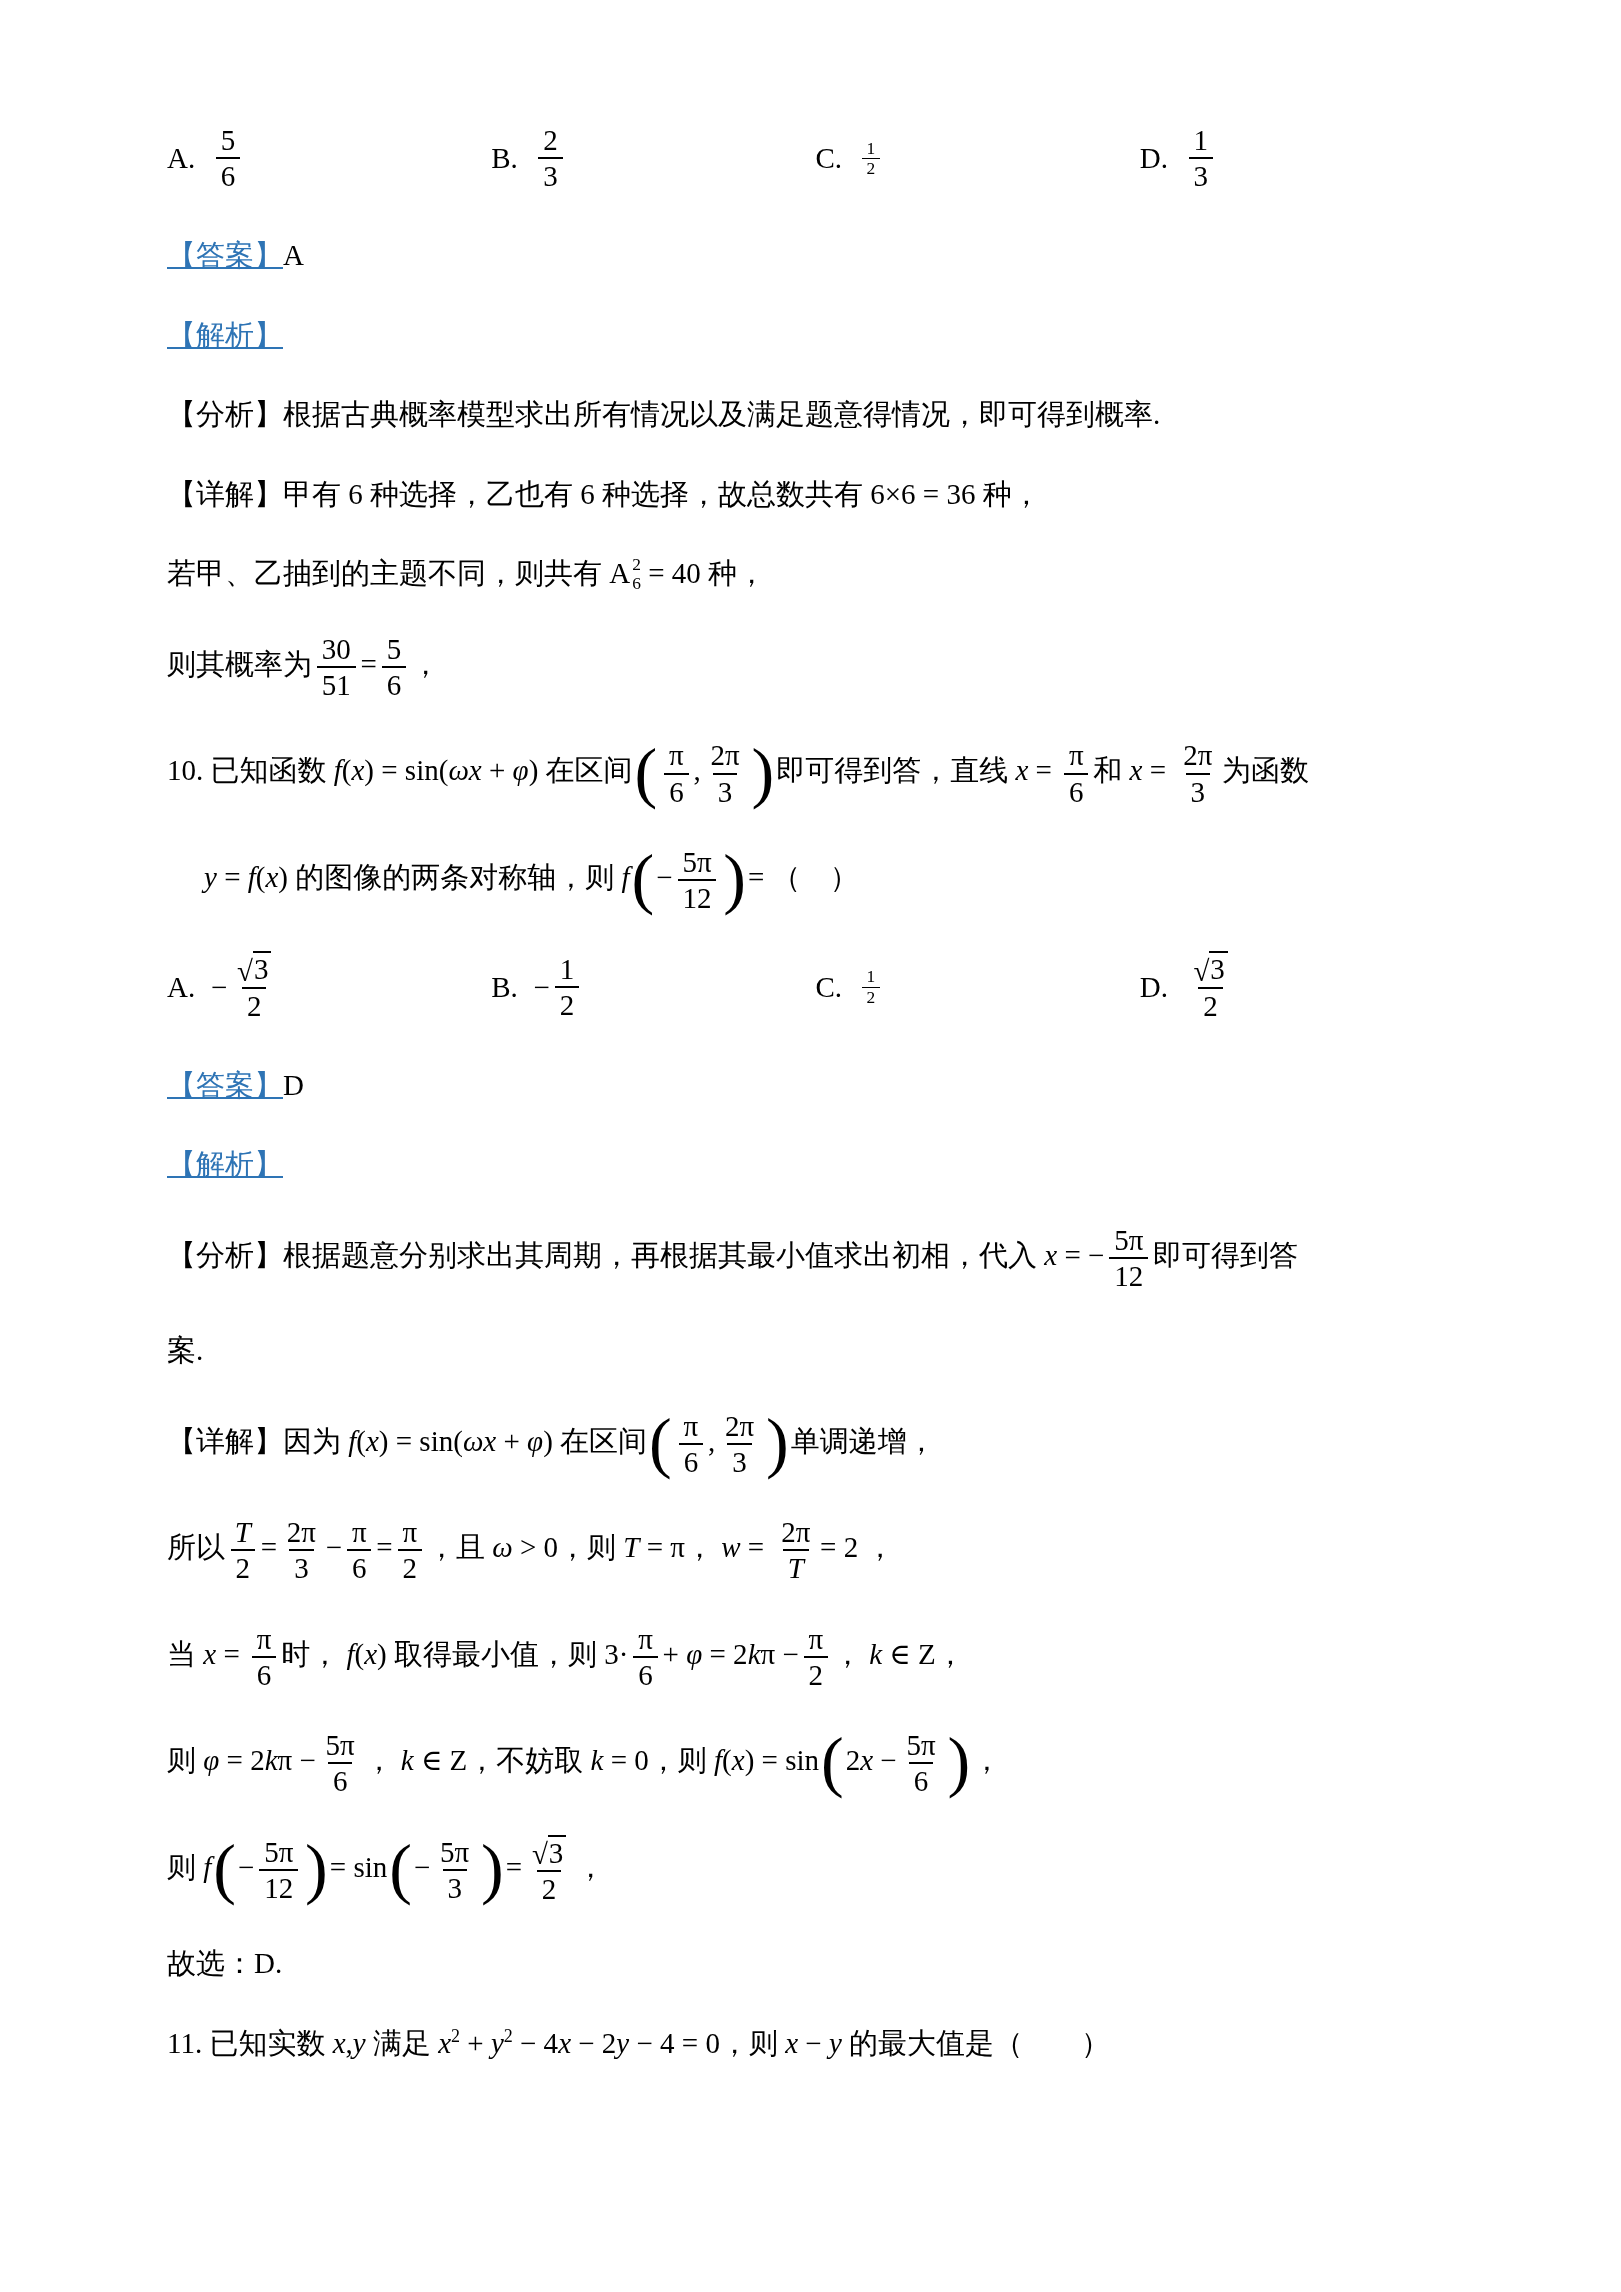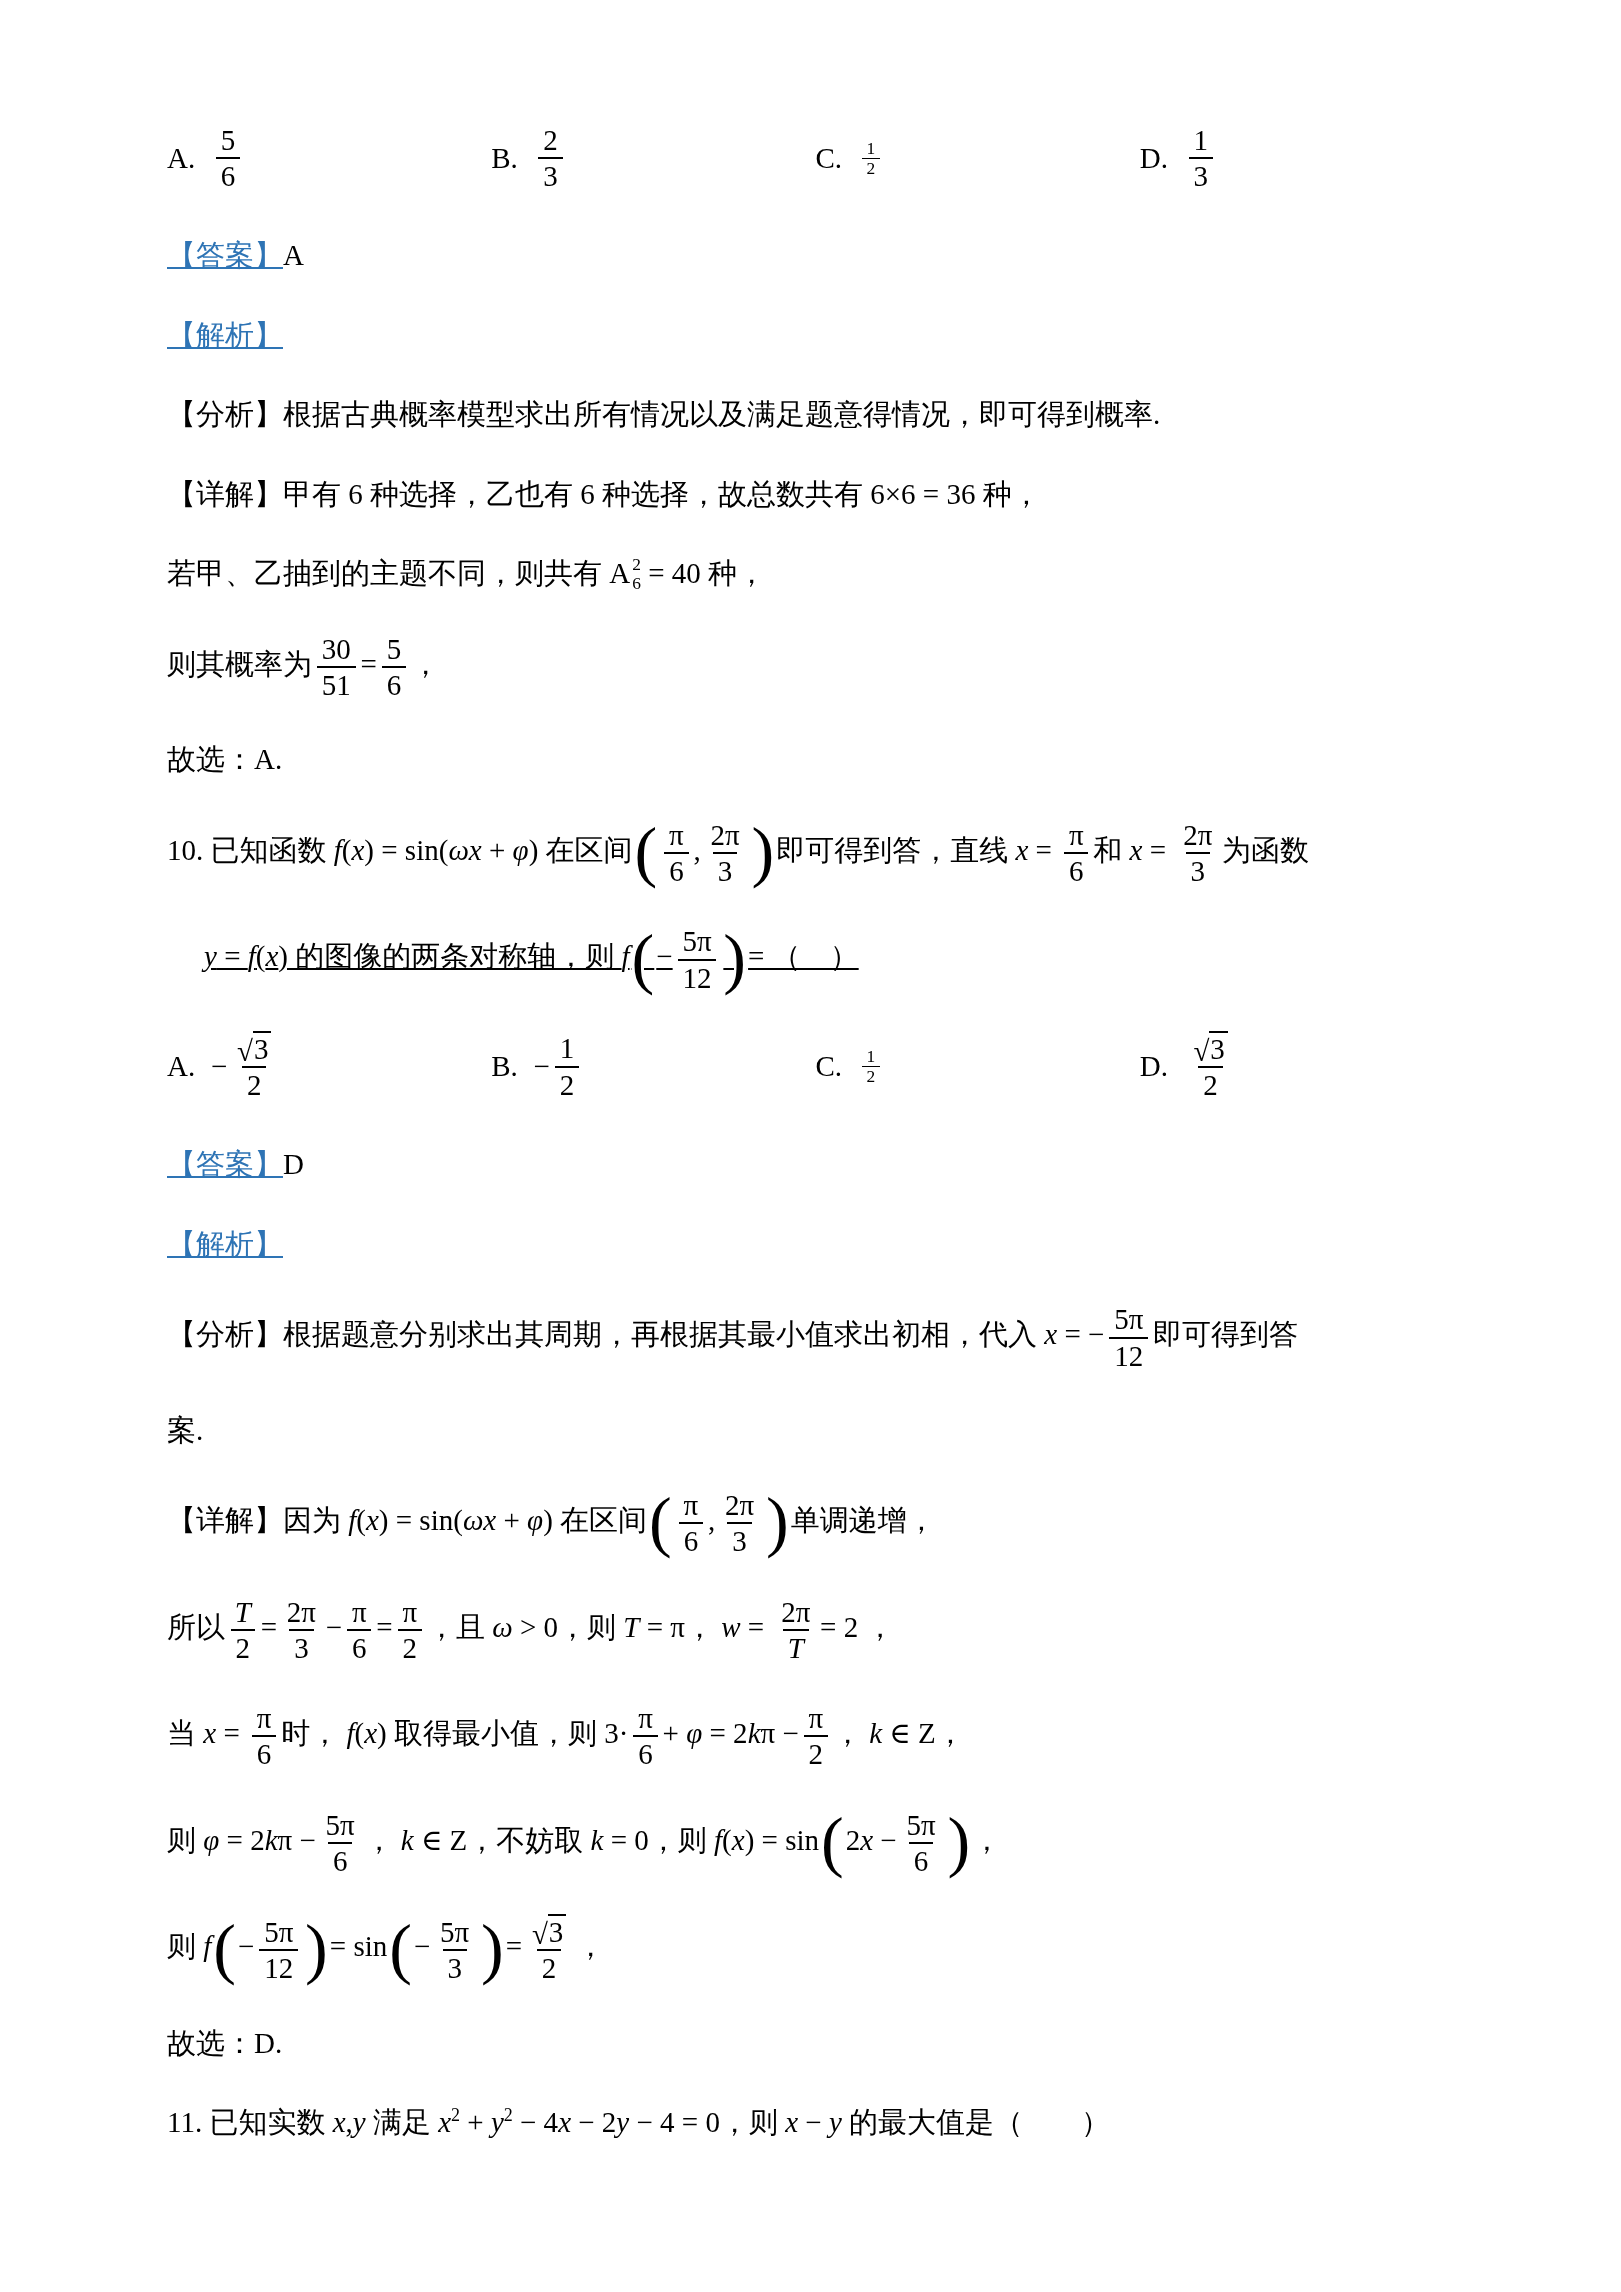--- a/index.html
+++ b/index.html
@@ -3,21 +3,21 @@
 <meta charset="utf-8">
 <style>
   html,body{margin:0;padding:0;background:#ffffff;}
   .page{
     width:1621px;height:2293px;box-sizing:border-box;background:#ffffff;
     padding:123px 157px 0 167px;
     font-family:"Liberation Serif","DejaVu Serif",serif;
     font-size:29px;color:#000;overflow:hidden;
   }
   .line{margin-bottom:36px;line-height:1.5;}
-  .line.cont{padding-left:37px;text-decoration:underline;}
+  .line.cont{padding-left:37px;}
   .options{display:flex;align-items:center;margin-bottom:41px;}
   .opt{flex:1 1 25%;display:flex;align-items:center;}
   .olabel{margin-right:15.7px;}
   .oval{display:inline-flex;align-items:center;}
   .blue{color:#2E74B5;text-decoration:underline;}
   .it{font-style:italic;}
   .frac{display:inline-flex;flex-direction:column;align-items:center;
         vertical-align:middle;margin:0 4.9px;line-height:1.18;text-align:center;}
   .frac .num{padding:0 4.9px;display:inline-flex;align-items:flex-end;justify-content:center;}
   .frac .den{border-top:2px solid #000;padding:0 4.9px;display:inline-flex;justify-content:center;}
@@ -110,21 +110,20 @@
             <span class="run">51</span>
           </span>
         </span><span class="run">=</span><span class="frac">
           <span class="num">
             <span class="run">5</span>
           </span>
           <span class="den">
             <span class="run">6</span>
           </span>
         </span><span class="run">，</span></div>
-      <div class="line"><span class="run">故选：A.</span></div>
       <div class="line"><span class="run">10. 已知函数 </span><span class="run it">f</span><span class="run">(</span><span class="run it">x</span><span class="run">) = sin(</span><span class="run it">ωx</span><span class="run"> + </span><span class="run it">φ</span><span class="run">) 在区间</span><span class="bp">(</span><span class="frac">
           <span class="num">
             <span class="run">π</span>
           </span>
           <span class="den">
             <span class="run">6</span>
           </span>
         </span><span class="run">,</span><span class="frac">
           <span class="num">
             <span class="run">2π</span>

